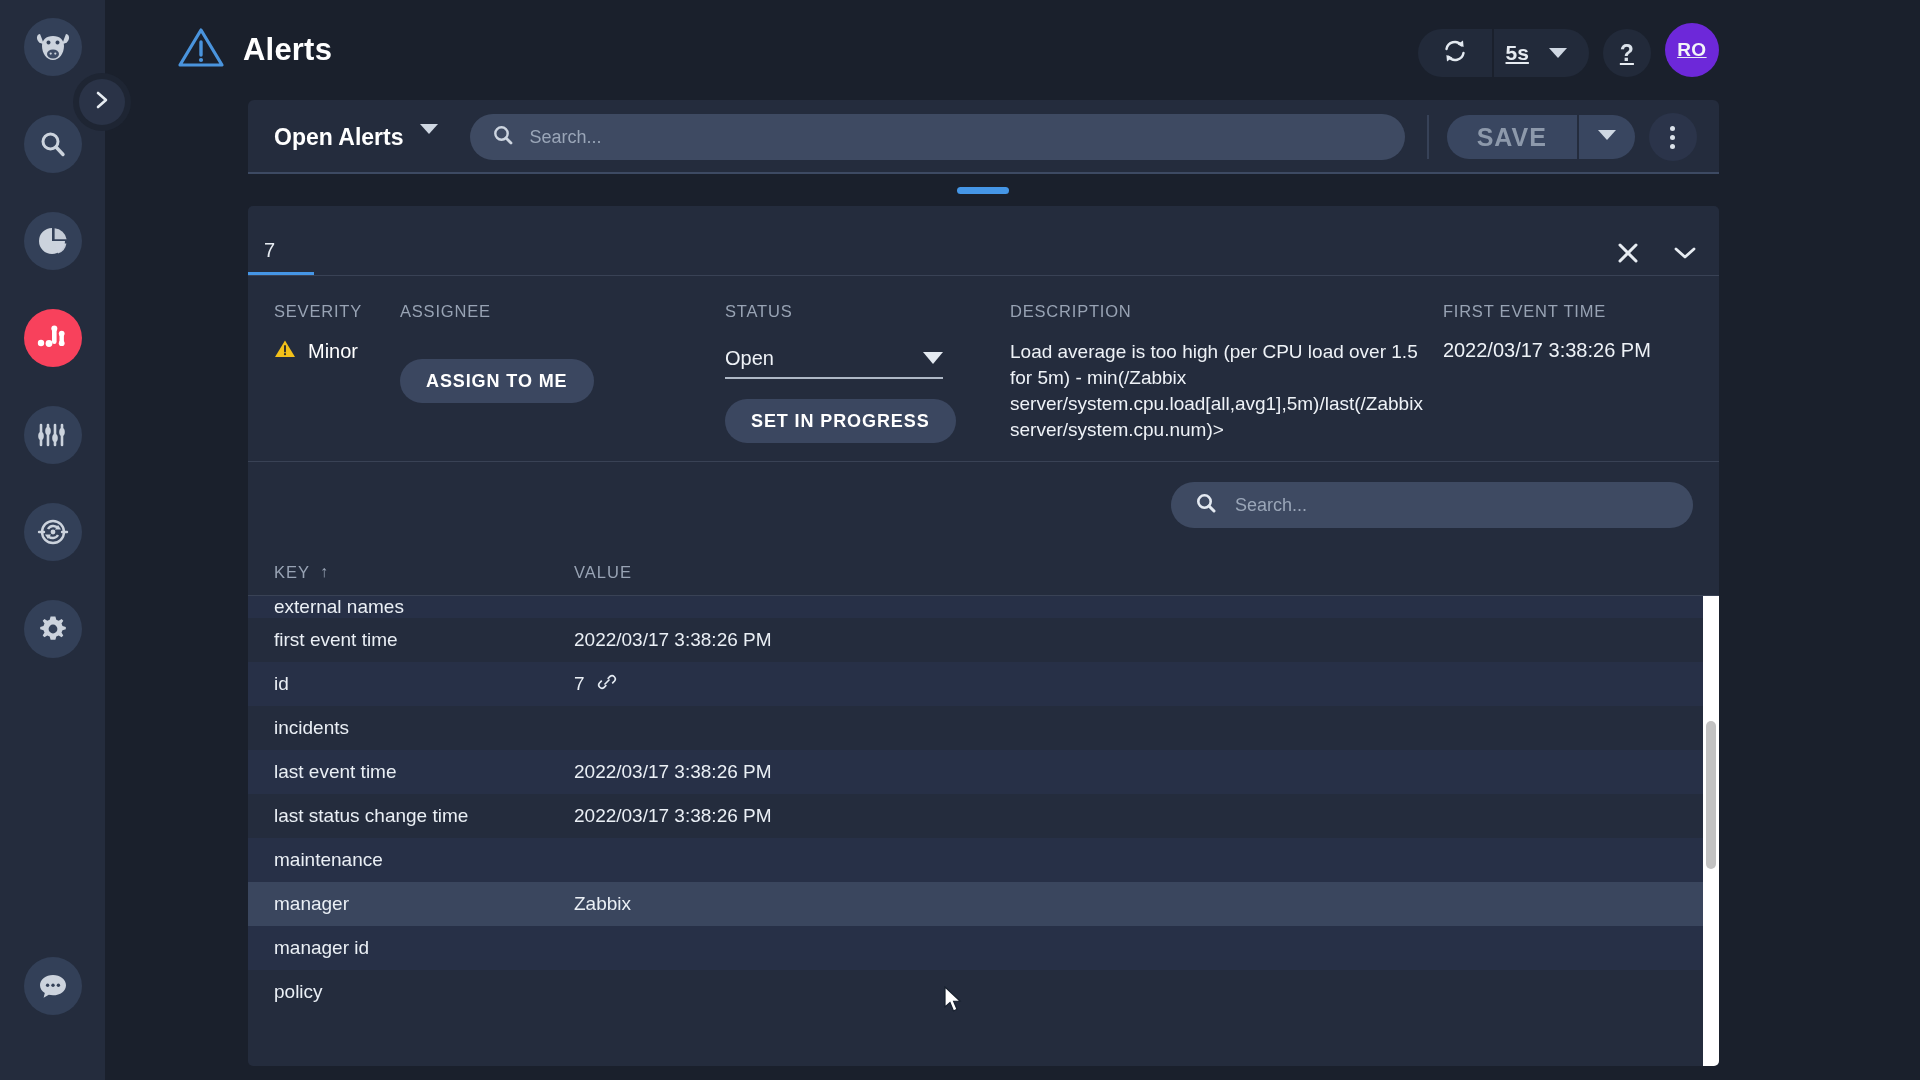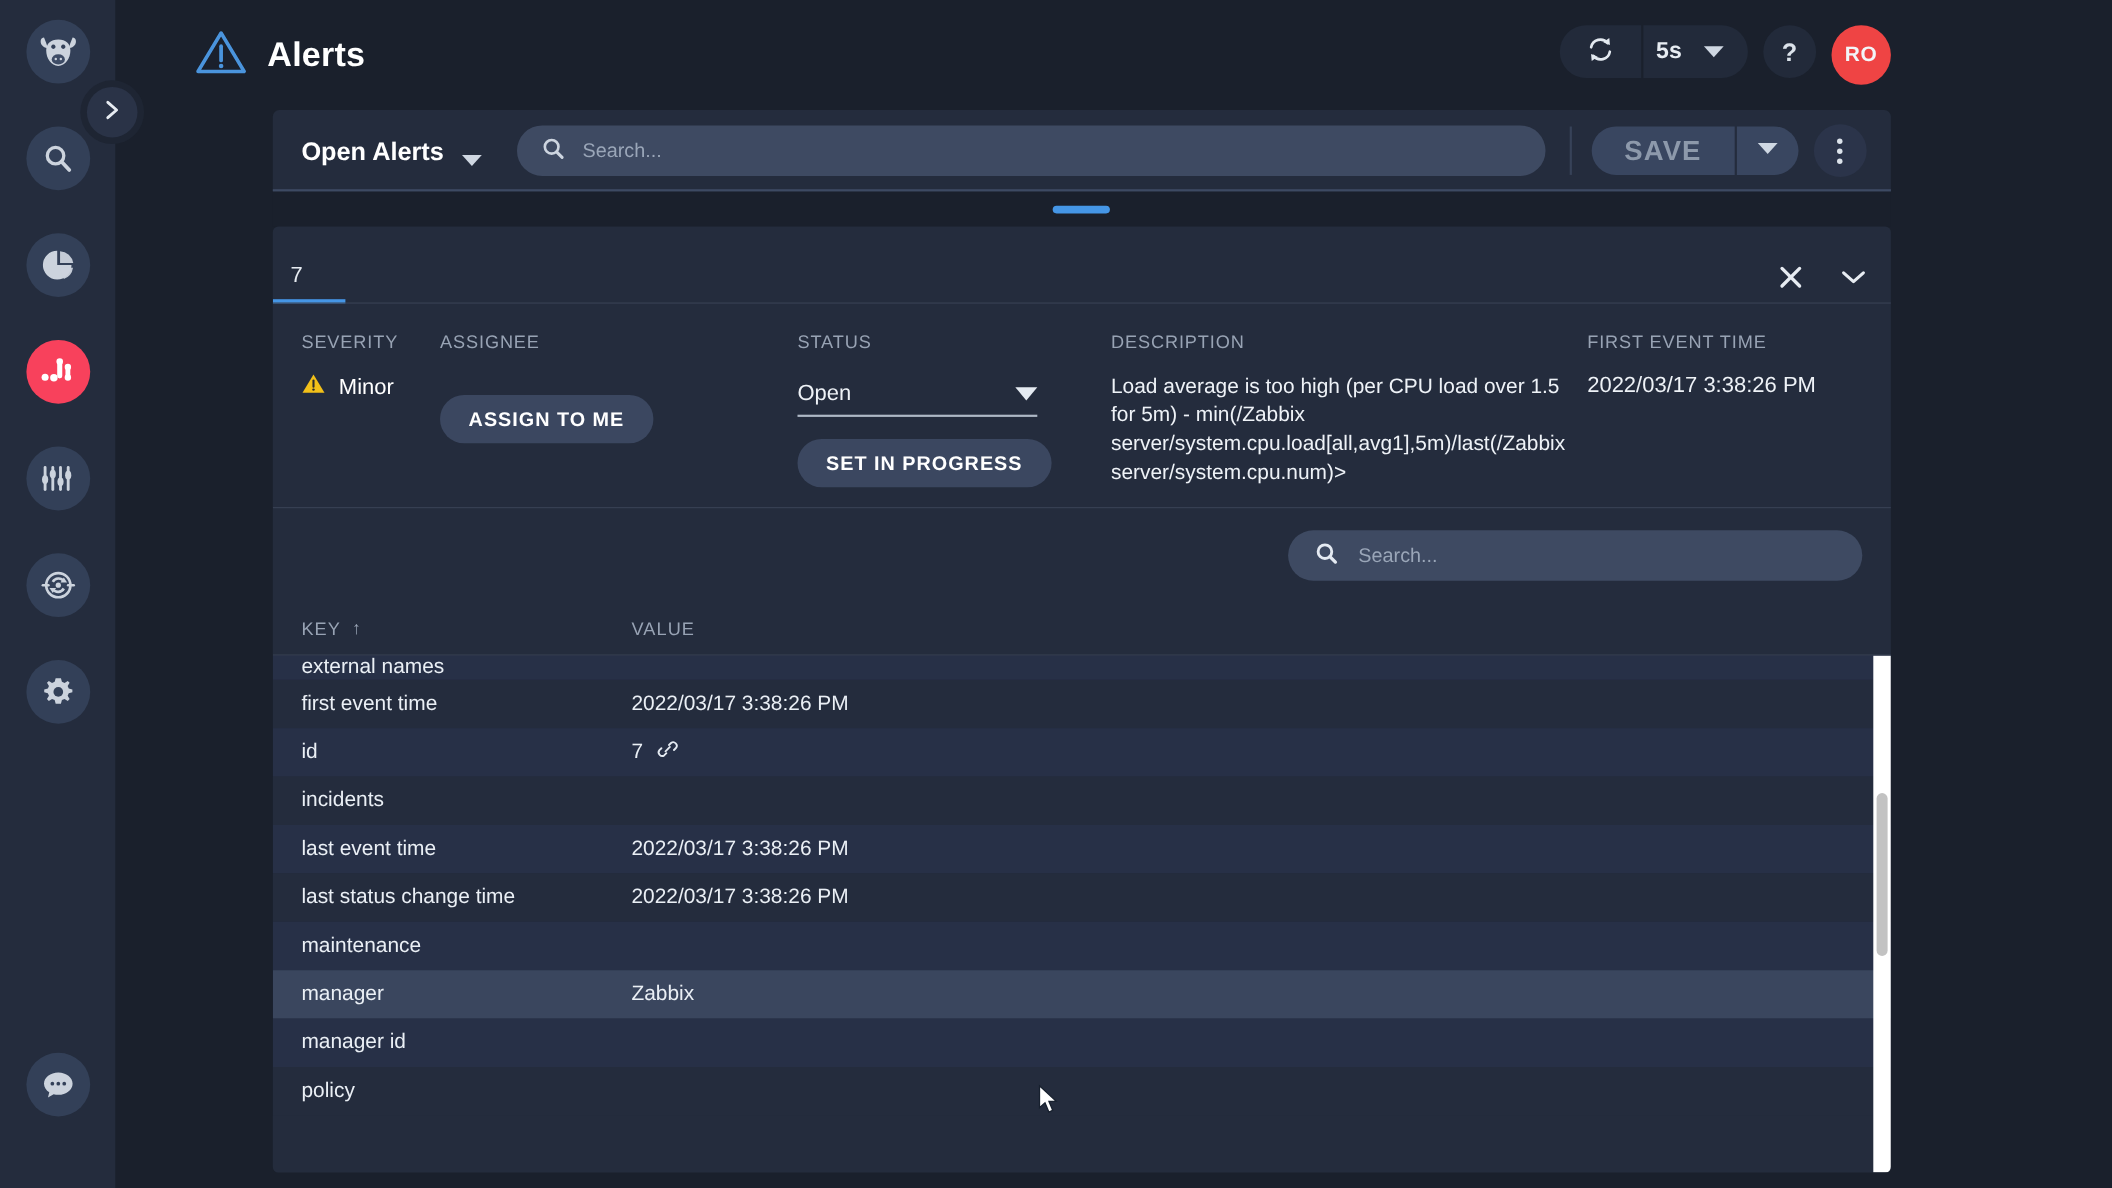--- a/index.html
+++ b/index.html
@@ -53,21 +53,21 @@
   
   .main { flex: 1; position: relative; height: 1080px; background: #1a202c; }
 
   .topbar {
     height: 100px; display: flex; align-items: center;
     padding-left: 72px; padding-right: 26px;
   }
   .app-title-wrap { display: flex; align-items: center; gap: 18px; }
   .app-title { font-size: 31px; font-weight: bold; letter-spacing: .2px; color:#fff; }
 
-  .topbar-right { margin-left: auto; display: flex; align-items: flex-start; gap: 14px; }
+  .topbar-right { margin-left: auto; display: flex; align-items: flex-end; gap: 14px; text-decoration: underline; }
   .refresh-group { display: flex; align-items: center; }
   .pill-left {
     width: 74px; height: 48px; background: #222a3a;
     border-radius: 24px 0 0 24px;
     display: flex; align-items: center; justify-content: center;
     cursor: pointer;
   }
   .pill-right {
     height: 48px; background: #222a3a;
     border-radius: 0 24px 24px 0;
@@ -76,42 +76,42 @@
   }
   .pill-right .rv { font-size: 21px; font-weight: bold; color: #e7ecf2; }
   .round-btn {
     width: 48px; height: 48px; border-radius: 50%;
     background: #222a3a;
     display: flex; align-items: center; justify-content: center;
     cursor: pointer; font-size: 23px; font-weight: bold; color: #dbe2ea;
   }
   .avatar {
     width: 54px; height: 54px; border-radius: 50%;
-    background: #ef4444; color: #f2f5f8;
+    background: #6d28d9; color: #f2f5f8;
     display: flex; align-items: center; justify-content: center;
     font-size: 19px; font-weight: bold; cursor: pointer;
     letter-spacing: .5px;
   }
 
   
   .filterbar-wrap {
     margin: 0 26px 0 143px;
     background: #242c3d;
     border-radius: 6px 6px 0 0;
     height: 74px;
     display: flex; align-items: center;
     padding: 0 22px 0 26px;
     position: relative;
   }
   .filterbar-wrap::after {
     content: ""; position: absolute; left: 0; right: 0; bottom: 0;
     height: 2px; background: #3d4a63;
   }
   .view-select {
-    display: flex; align-items: flex-end; gap: 16px;
+    display: flex; align-items: flex-start; gap: 16px;
     font-size: 23px; font-weight: bold; color: #fff; cursor: pointer;
     padding-right: 10px;
   }
   .caret {
     width: 0; height: 0;
     border-left: 9px solid transparent; border-right: 9px solid transparent;
     border-top: 10px solid #cfd7e2;
   }
   .search-box {
     flex: 1; height: 46px; background: #3e4a62;

